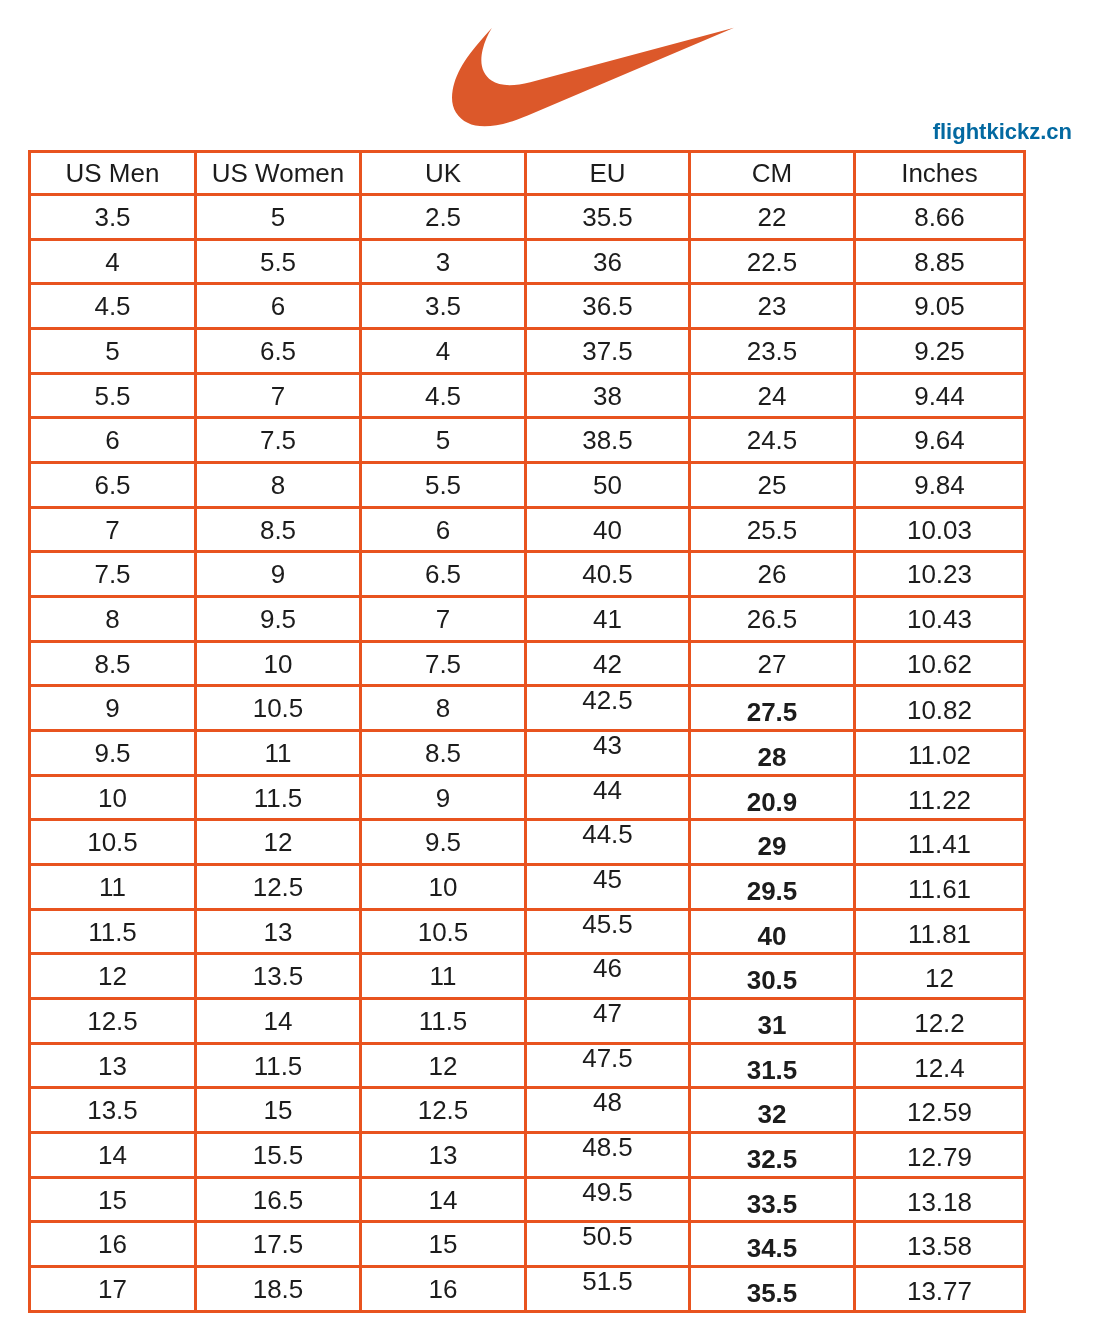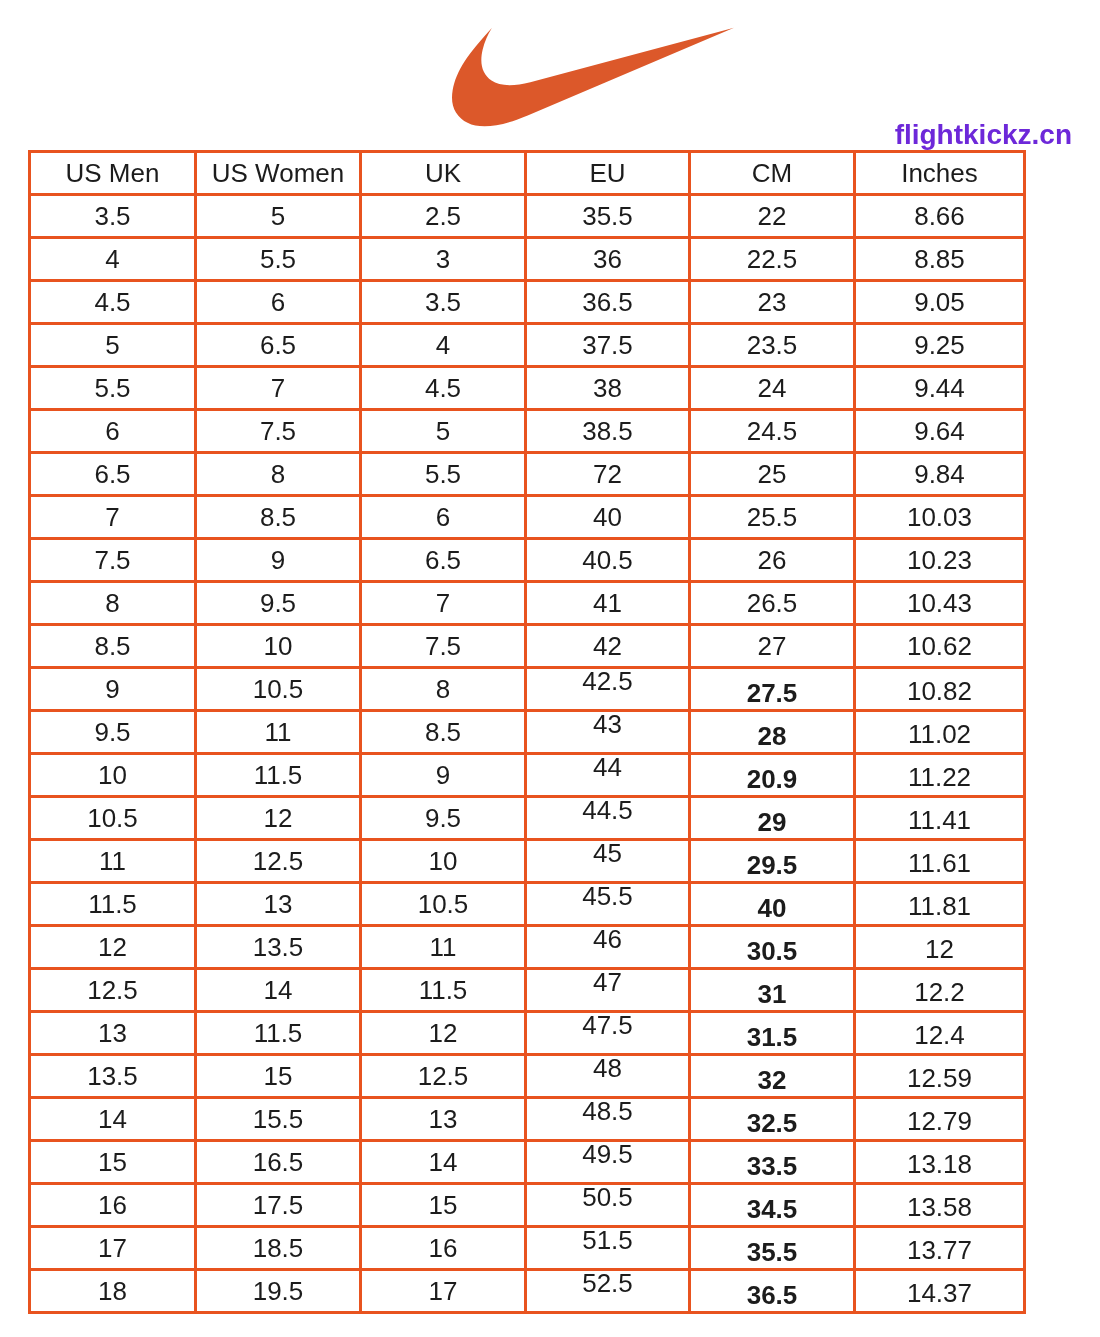--- a/index.html
+++ b/index.html
@@ -21,24 +21,24 @@
 
   .swoosh{
     position:absolute;
     left:452px;top:24px;
     width:282px;height:106px;
   }
 
   .watermark{
     position:absolute;
     top:119px;right:28px;
-    font-size:28px;
+    font-size:22px;
     font-weight:600;
     letter-spacing:0px;
-    color:#6d28d9;
+    color:#0369a1;
   }
 
   .chart-wrap{
     position:absolute;
     left:28px;top:150px;
     width:1057px;height:1163px;
     display:flex;
     flex-direction:column;
     align-items:stretch;
   }
@@ -150,21 +150,21 @@
             <td><span>7.5</span></td>
             <td><span>5</span></td>
             <td><span>38.5</span></td>
             <td><span>24.5</span></td>
             <td><span>9.64</span></td>
           </tr>
           <tr>
             <td><span>6.5</span></td>
             <td><span>8</span></td>
             <td><span>5.5</span></td>
-            <td><span>72</span></td>
+            <td><span>50</span></td>
             <td><span>25</span></td>
             <td><span>9.84</span></td>
           </tr>
           <tr>
             <td><span>7</span></td>
             <td><span>8.5</span></td>
             <td><span>6</span></td>
             <td><span>40</span></td>
             <td><span>25.5</span></td>
             <td><span>10.03</span></td>
@@ -298,26 +298,18 @@
             <td><span class="drop-sm">13.58</span></td>
           </tr>
           <tr>
             <td><span>17</span></td>
             <td><span>18.5</span></td>
             <td><span>16</span></td>
             <td><span class="raise">51.5</span></td>
             <td><span class="drop">35.5</span></td>
             <td><span class="drop-sm">13.77</span></td>
           </tr>
-          <tr>
-            <td><span>18</span></td>
-            <td><span>19.5</span></td>
-            <td><span>17</span></td>
-            <td><span class="raise">52.5</span></td>
-            <td><span class="drop">36.5</span></td>
-            <td><span class="drop-sm">14.37</span></td>
-          </tr>
         </tbody>
     </table>
     <div class="band right"></div>
   </div>
 
 </div>
 
 </body></html>

